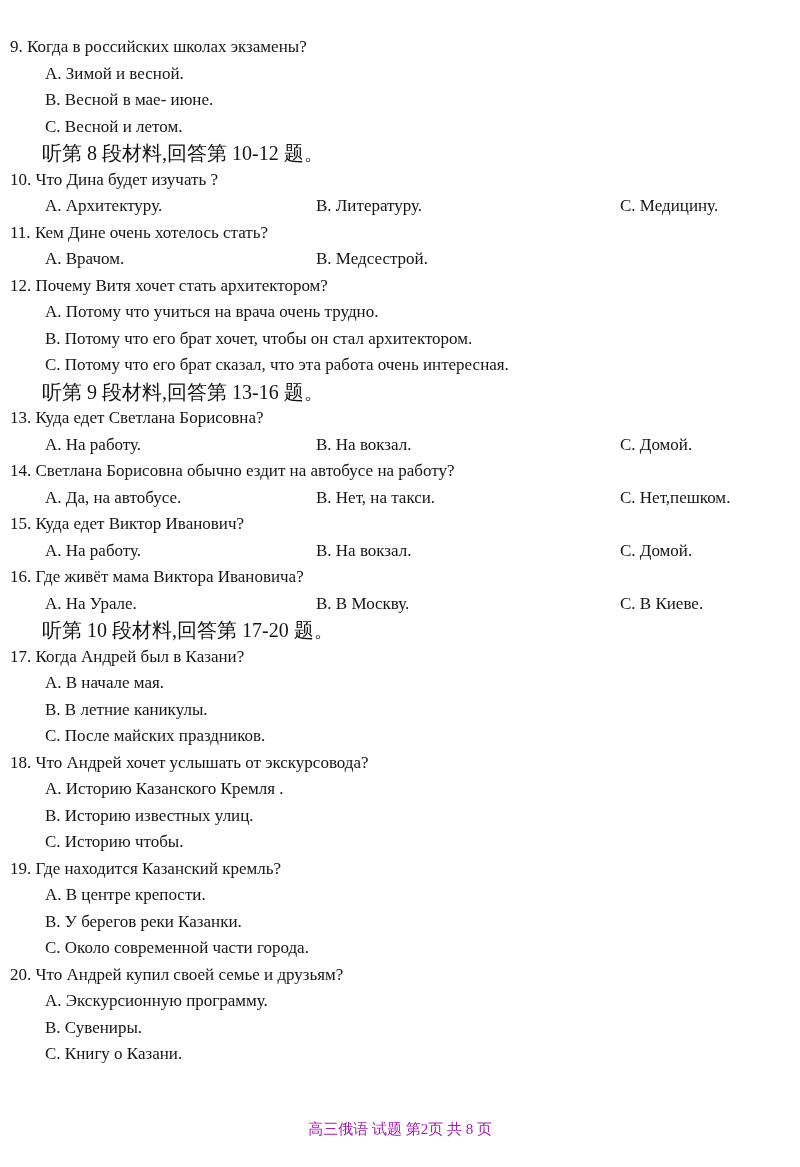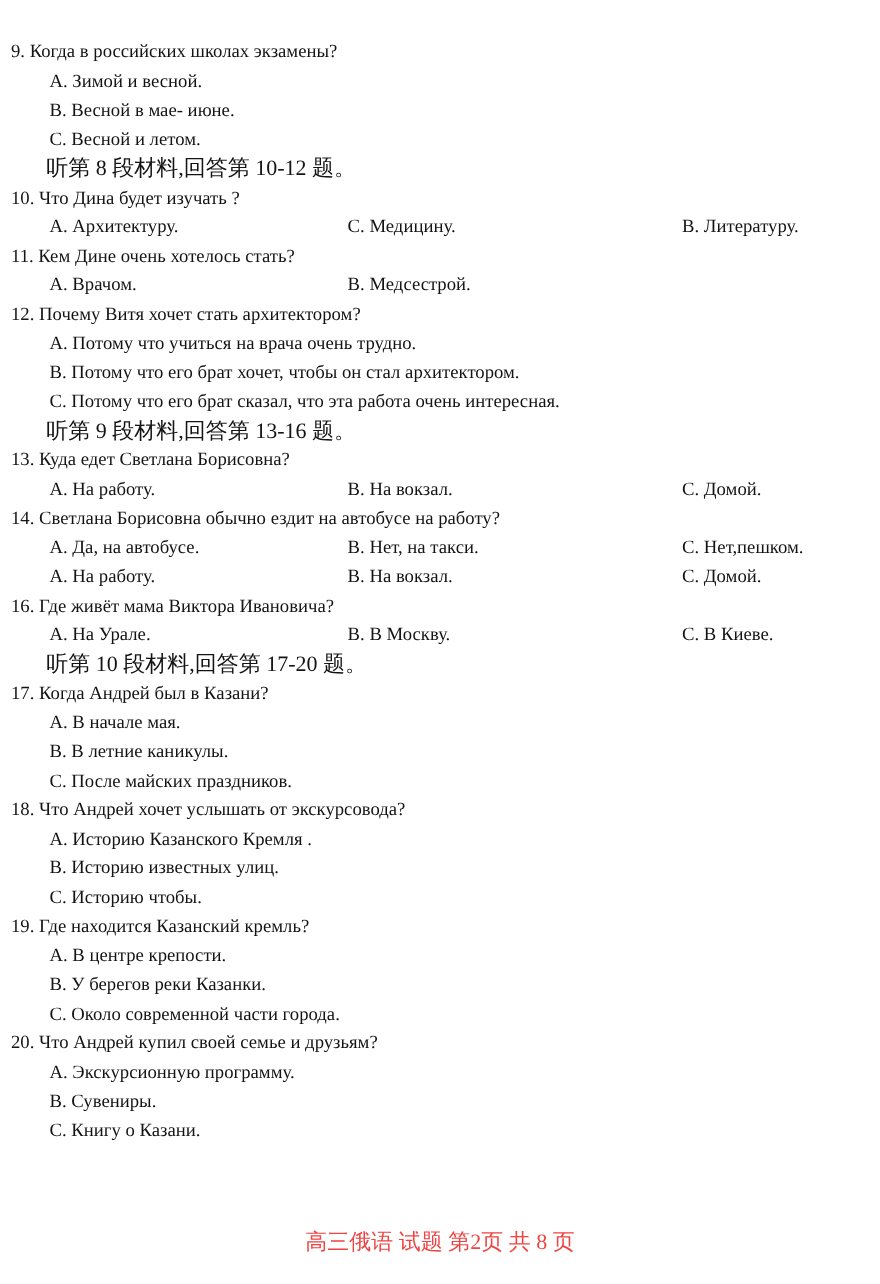--- a/index.html
+++ b/index.html
@@ -39,39 +39,39 @@
     padding-left: 32px;
     font-size: 20px;
     white-space: nowrap;
   }
   .footer {
     position: absolute;
     left: 0;
     right: 0;
     top: 1116px;
     text-align: center;
-    font-size: 20px;
-    color: #ef4444;
+    font-size: 15px;
+    color: #a21caf;
   }
 </style>
 </head>
 <body>
 
 <div class="page">
   <div class="content" id="content">
       <div class="q-line"><span>9.</span> <span>Когда в российских школах экзамены?</span></div>
       <div class="opt-stacked"><span>A.</span> <span>Зимой и весной.</span></div>
       <div class="opt-stacked"><span>B.</span> <span>Весной в мае- июне.</span></div>
       <div class="opt-stacked"><span>C.</span> <span>Весной и летом.</span></div>
       <div class="instruction">听第 8 段材料,回答第 10-12 题。</div>
       <div class="q-line"><span>10.</span> <span>Что Дина будет изучать ?</span></div>
       <div class="opt-row">
         <div><span>A.</span> <span>Архитектуру.</span></div>
+        <div><span>B.</span> <span>Литературу.</span></div>
         <div><span>C.</span> <span>Медицину.</span></div>
-        <div><span>B.</span> <span>Литературу.</span></div>
       </div>
       <div class="q-line"><span>11.</span> <span>Кем Дине очень хотелось стать?</span></div>
       <div class="opt-row">
         <div><span>A.</span> <span>Врачом.</span></div>
         <div><span>B.</span> <span>Медсестрой.</span></div>
       </div>
       <div class="q-line"><span>12.</span> <span>Почему Витя хочет стать архитектором?</span></div>
       <div class="opt-stacked"><span>A.</span> <span>Потому что учиться на врача очень трудно.</span></div>
       <div class="opt-stacked"><span>B.</span> <span>Потому что его брат хочет, чтобы он стал архитектором.</span></div>
       <div class="opt-stacked"><span>C.</span> <span>Потому что его брат сказал, что эта работа очень интересная.</span></div>
@@ -81,20 +81,21 @@
         <div><span>A.</span> <span>На работу.</span></div>
         <div><span>B.</span> <span>На вокзал.</span></div>
         <div><span>C.</span> <span>Домой.</span></div>
       </div>
       <div class="q-line"><span>14.</span> <span>Светлана Борисовна обычно ездит на автобусе на работу?</span></div>
       <div class="opt-row">
         <div><span>A.</span> <span>Да, на автобусе.</span></div>
         <div><span>B.</span> <span>Нет, на такси.</span></div>
         <div><span>C.</span> <span>Нет,пешком.</span></div>
       </div>
+      <div class="q-line"><span>15.</span> <span>Куда едет Виктор Иванович?</span></div>
       <div class="opt-row">
         <div><span>A.</span> <span>На работу.</span></div>
         <div><span>B.</span> <span>На вокзал.</span></div>
         <div><span>C.</span> <span>Домой.</span></div>
       </div>
       <div class="q-line"><span>16.</span> <span>Где живёт мама Виктора Ивановича?</span></div>
       <div class="opt-row">
         <div><span>A.</span> <span>На Урале.</span></div>
         <div><span>B.</span> <span>В Москву.</span></div>
         <div><span>C.</span> <span>В Киеве.</span></div>

